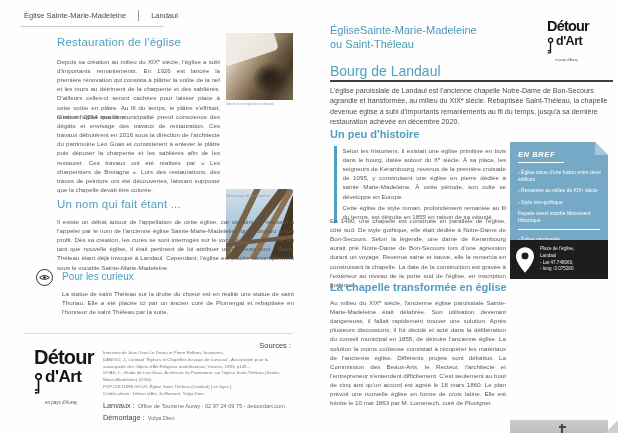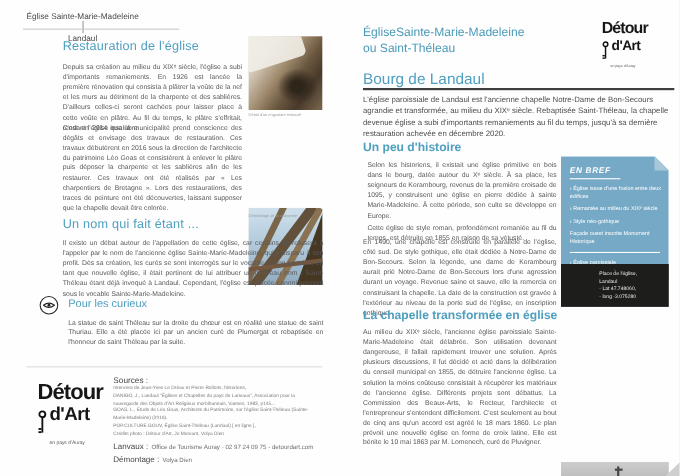--- a/index.html
+++ b/index.html
@@ -1,21 +1,21 @@
 <!DOCTYPE html>
 <html lang="fr" style="--accent: #4f9fbf; --title: #4a9ab9; --enbref_bg: #76a9c5; --enbref_fold: #a6c8d9; --dark_box_bg: #1d1d1b; --rule_light: #dcdcdc; --rule_dark: #3f3f3f;"><head>
 <meta charset="utf-8">
 <style>
   html,body{margin:0;padding:0;background:#e9e9e9;}
   .page{
     position:relative;width:618px;height:433px;background:#fefefe;
     font-family:"Liberation Sans",sans-serif;color:#59595b;overflow:hidden;
     margin:0 auto;
   }
-  .abs{position:absolute;flex-direction:column;}
+  .abs{position:absolute;}
   
   .h-teal{color:var(--accent,#4f9fbf);font-weight:400;}
   .h-teal-b{color:var(--accent,#4f9fbf);font-weight:700;}
   .just{text-align:justify;}
   .body-sm{font-size:6.2px;line-height:1.47;color:#59595b;}
   
   .breadcrumb{left:24px;top:10px;display:flex;align-items:center;font-size:7.5px;color:#4b4b4d;}
   .crumb-div{display:inline-block;width:1px;height:11px;background:#9a9a9a;margin:0 12px;}
   .breadcrumb-rule{left:21px;top:26px;width:142px;height:1px;background:#c9c9c9;}
   .h1-left{font-size:11.5px;letter-spacing:.2px;}
@@ -26,21 +26,21 @@
   .fig1 .blob{position:absolute;right:6%;bottom:8%;width:55%;height:48%;background:radial-gradient(closest-side,#2e251b 30%,rgba(46,37,27,0));}
   .fig2{background:linear-gradient(180deg,#cfe0ec 0%,#b3cbdc 45%,#90abc0 100%);position:relative;}
   .fig2 .beam{position:absolute;background:#6f5a40;}
   .fig2 .b1{left:8px;top:-8px;width:6px;height:100px;transform:rotate(26deg);background:#7b6548;}
   .fig2 .b2{left:23px;top:-12px;width:9px;height:105px;transform:rotate(37deg);background:#63503a;}
   .fig2 .b3{left:38px;top:-6px;width:6px;height:100px;transform:rotate(29deg);background:#8a7252;}
   .fig2 .b4{right:-2px;top:0;width:30px;height:100%;background:#463723;clip-path:polygon(100% 0,100% 100%,15% 100%);}
   .fig2 .b5{left:-4px;bottom:16px;width:110%;height:4px;background:#75573f;transform:rotate(-7deg);}
   .eye-badge{width:15px;height:15px;border:1.6px solid #2c2c2c;border-radius:50%;display:flex;align-items:center;justify-content:center;background:#fff;}
   .footer-rule{left:24px;top:333px;width:269px;height:1px;background:var(--rule_light,#dcdcdc);}
-  .src-label{font-size:7.5px;color:#454547;font-weight:400;}
+  .src-label{font-size:7.5px;color:#454547;font-weight:400;text-align:right;}
   .src-line{font-size:4.4px;line-height:1.55;color:#7a7a7c;}
   .contact-row{margin-top:3px;display:flex;align-items:baseline;}
   .contact-label{font-size:7.3px;color:#454547;}
   .contact-val{font-size:5.6px;color:#6e6e70;margin-left:3px;}
   
   .logo{color:#161616;}
   .logo-word1{font-weight:700;letter-spacing:-.8px;line-height:1;}
   .logo-row{display:flex;align-items:flex-start;}
   .logo-word2{font-weight:700;letter-spacing:-.5px;line-height:1;text-align:center;}
   .logo-tag{color:#5a5a5a;}

